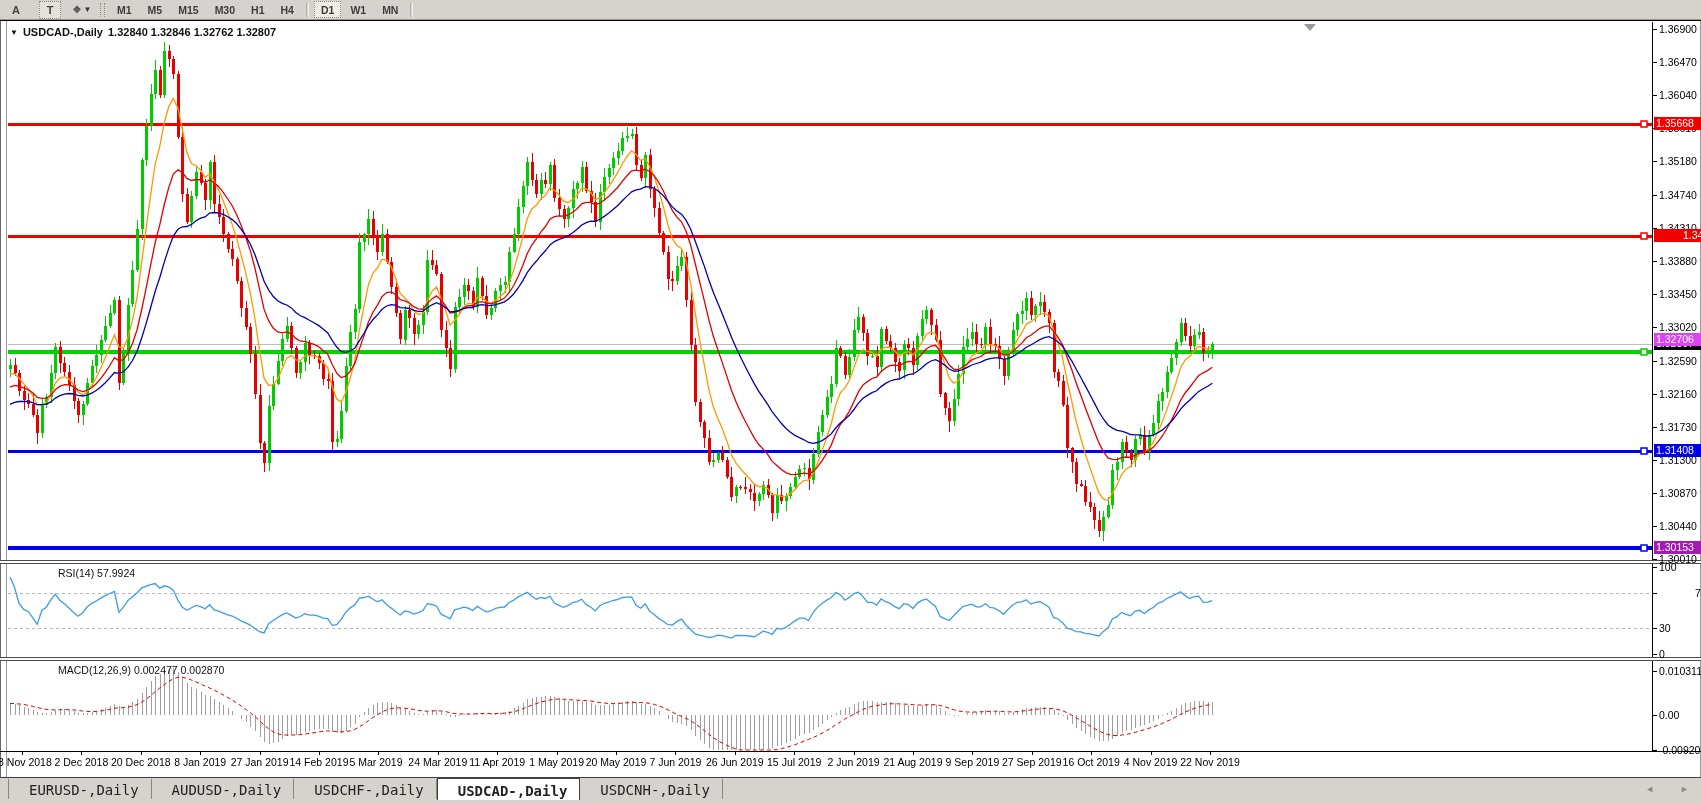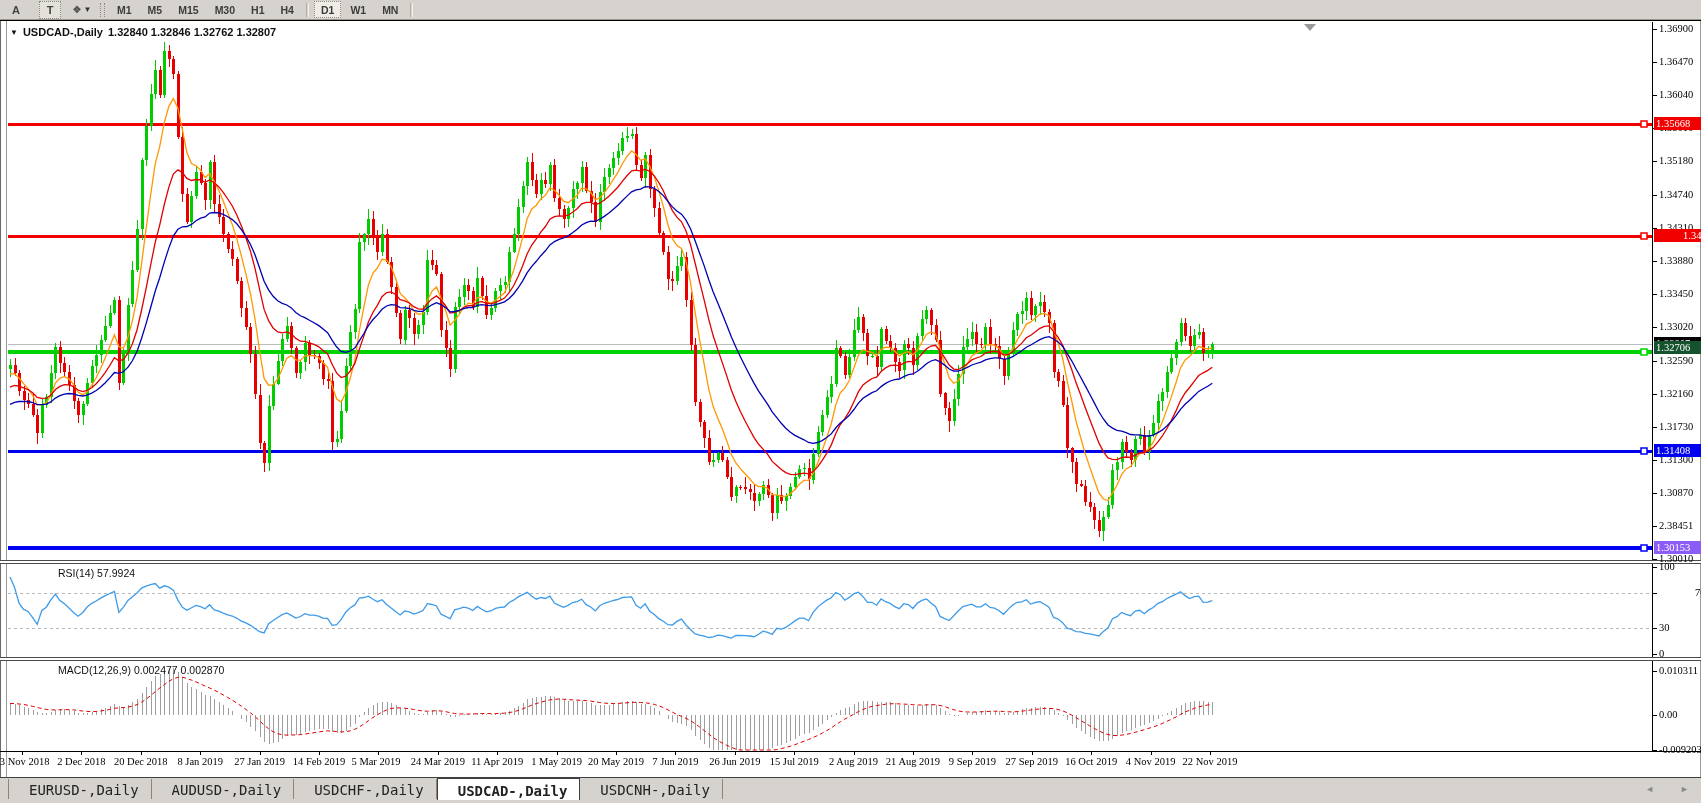--- a/index.html
+++ b/index.html
@@ -194,44 +194,44 @@
 
   <div class="panel-header" style="top:546px;">
     <span>RSI(14)</span>
     <span>57.9924</span>
   </div>
   <div class="panel-header" style="top:643px;">
     <span>MACD(12,26,9)</span>
     <span>0.002477 0.002870</span>
   </div>
 
-  <div id="overlay-labels" style="position:absolute;left:0;top:-20px;width:1614px;height:777px;pointer-events:none;font-family:Liberation Serif, serif;">
+  <div id="overlay-labels" style="position:absolute;left:0;top:-20px;width:1614px;height:777px;pointer-events:none;">
       <div class="tick-label" style="top: 22px;">1.36900</div>
       <div class="tick-label" style="top: 55.0769px;">1.36470</div>
       <div class="tick-label" style="top: 88.1538px;">1.36040</div>
       <div class="tick-label" style="top: 121.231px;">1.35610</div>
       <div class="tick-label" style="top: 154.308px;">1.35180</div>
       <div class="tick-label" style="top: 188.154px;">1.34740</div>
       <div class="tick-label" style="top: 221.231px;">1.34310</div>
       <div class="tick-label" style="top: 254.308px;">1.33880</div>
       <div class="tick-label" style="top: 287.385px;">1.33450</div>
       <div class="tick-label" style="top: 320.462px;">1.33020</div>
       <div class="tick-label" style="top: 353.538px;">1.32590</div>
       <div class="tick-label" style="top: 386.615px;">1.32160</div>
       <div class="tick-label" style="top: 419.692px;">1.31730</div>
       <div class="tick-label" style="top: 452.769px;">1.31300</div>
       <div class="tick-label" style="top: 485.846px;">1.30870</div>
-      <div class="tick-label" style="top: 518.923px;">2.38451</div>
+      <div class="tick-label" style="top: 518.923px;">1.30440</div>
       <div class="tick-label" style="top: 552px;">1.30010</div>
       <div class="price-box" style="top: 115.769px; background: rgb(242, 0, 0);">1.35668</div>
       <div class="price-box" style="top: 228.462px; background: rgb(242, 0, 0); padding-left: 29px;">1.34203</div>
       <div class="price-box" style="top: 335.846px; background: rgb(0, 0, 0);">1.32807</div>
-      <div class="price-box" style="top: 340px; background: #14532d;">1.32706</div>
+      <div class="price-box" style="top: 332px; background: #d946ef;">1.32706</div>
       <div class="price-box" style="top: 443.462px; background: rgb(0, 0, 240);">1.31408</div>
-      <div class="price-box" style="top: 540px; background: #8b5cf6;">1.30153</div>
+      <div class="price-box" style="top: 540px; background: #a21caf;">1.30153</div>
       <div class="side-label" style="top: 560px;">100</div>
       <div class="side-label" style="top: 586.1px; margin-left: 36px;">70</div>
       <div class="side-label" style="top: 620.9px;">30</div>
       <div class="side-label" style="top: 647px;">0</div>
       <div class="side-label" style="top: 664.003px;">0.010311</div>
       <div class="side-label" style="top: 708px;">0.00</div>
       <div class="side-label" style="top: 743px;">-0.009203</div>
       <div class="date-label" style="left: -20px; top: 755px;">13 Nov 2018</div>
       <div class="date-label" style="left: 39.4px; top: 755px;">2 Dec 2018</div>
       <div class="date-label" style="left: 98.8px; top: 755px;">20 Dec 2018</div>
@@ -239,21 +239,21 @@
       <div class="date-label" style="left: 217.6px; top: 755px;">27 Jan 2019</div>
       <div class="date-label" style="left: 277px; top: 755px;">14 Feb 2019</div>
       <div class="date-label" style="left: 334px; top: 755px;">5 Mar 2019</div>
       <div class="date-label" style="left: 395.8px; top: 755px;">24 Mar 2019</div>
       <div class="date-label" style="left: 455.2px; top: 755px;">11 Apr 2019</div>
       <div class="date-label" style="left: 514.6px; top: 755px;">1 May 2019</div>
       <div class="date-label" style="left: 574px; top: 755px;">20 May 2019</div>
       <div class="date-label" style="left: 633.4px; top: 755px;">7 Jun 2019</div>
       <div class="date-label" style="left: 692.8px; top: 755px;">26 Jun 2019</div>
       <div class="date-label" style="left: 752.2px; top: 755px;">15 Jul 2019</div>
-      <div class="date-label" style="left: 811.6px; top: 755px;">2 Aug 2019</div>
+      <div class="date-label" style="left: 811.6px; top: 755px;">2 Jun 2019</div>
       <div class="date-label" style="left: 871px; top: 755px;">21 Aug 2019</div>
       <div class="date-label" style="left: 930.4px; top: 755px;">9 Sep 2019</div>
       <div class="date-label" style="left: 989.8px; top: 755px;">27 Sep 2019</div>
       <div class="date-label" style="left: 1049.2px; top: 755px;">16 Oct 2019</div>
       <div class="date-label" style="left: 1108.6px; top: 755px;">4 Nov 2019</div>
       <div class="date-label" style="left: 1168px; top: 755px;">22 Nov 2019</div>
     </div>
 </div>
 
 <div class="tabbar">

